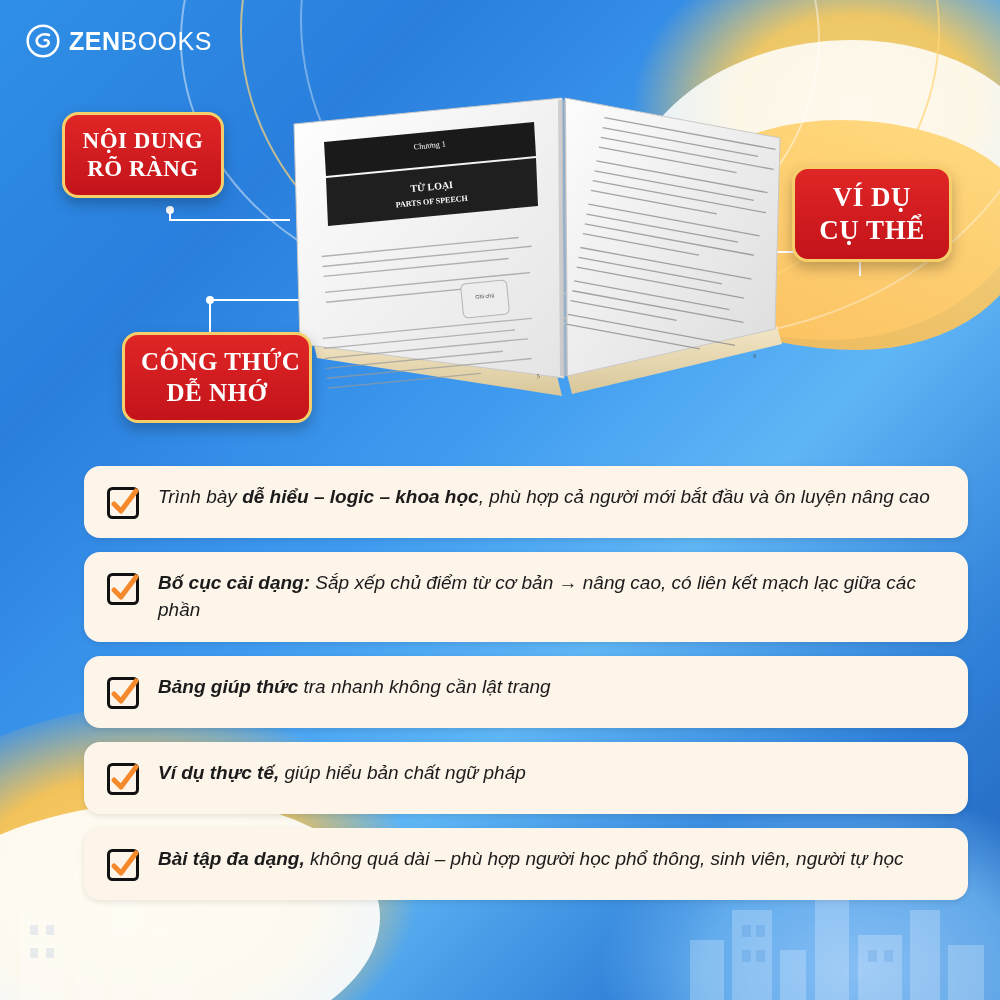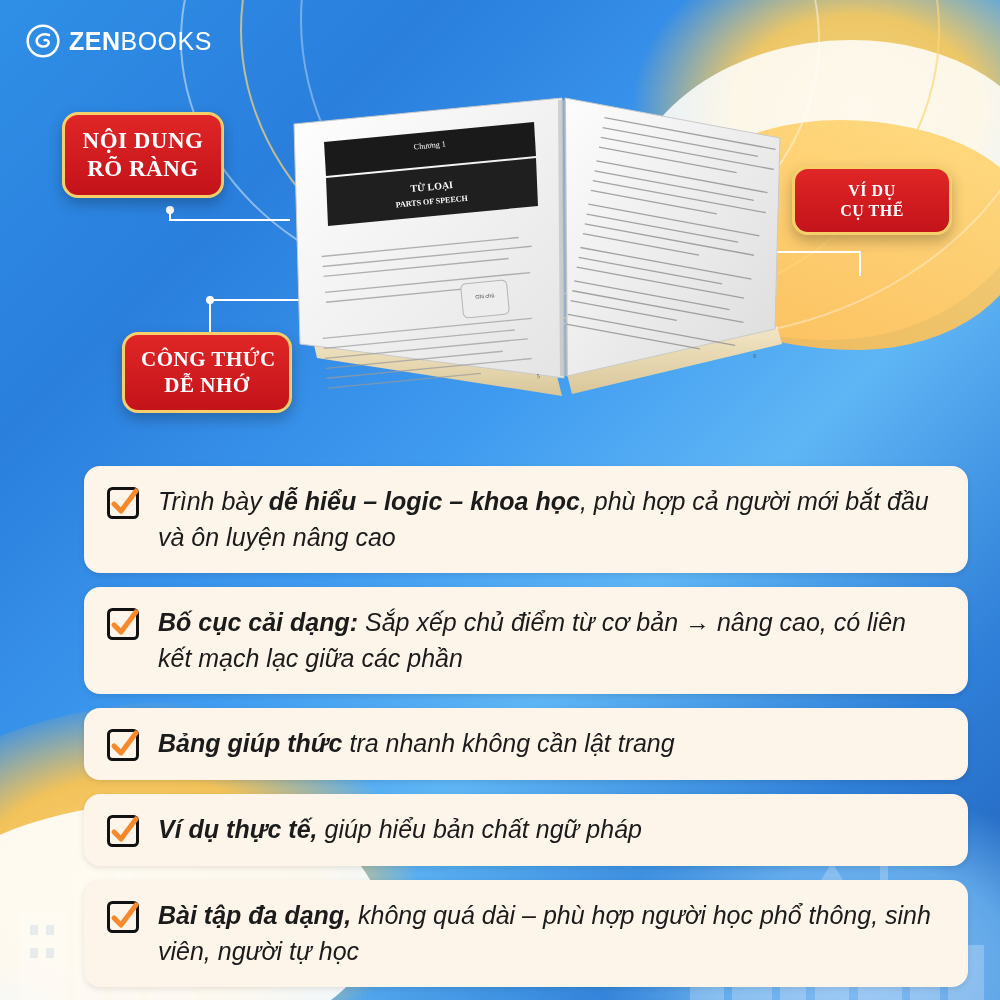--- a/index.html
+++ b/index.html
@@ -104,42 +104,42 @@
     text-align: center;
     font-weight: 700;
     letter-spacing: .5px;
     box-shadow: 0 6px 14px rgba(0,0,0,.25);
     padding: 12px 16px;
     line-height: 1.22;
     font-family: "Liberation Serif", serif;
   }
   .badge span { display: block; white-space: nowrap; }
   #badge-noidung { left: 62px; top: 112px; font-size: 23px; width: 162px; }
-  #badge-congthuc { left: 122px; top: 332px; font-size: 21px; width: 170px; }
-  #badge-vidu { left: 792px; top: 166px; font-size: 16px; width: 160px; }
+  #badge-congthuc { left: 122px; top: 332px; font-size: 25px; width: 190px; }
+  #badge-vidu { left: 792px; top: 166px; font-size: 27px; width: 160px; }
 
   .connector { position: absolute; pointer-events: none; }
 
   
   .features {
     position: absolute; left: 84px; top: 466px; width: 884px;
     display: flex; flex-direction: column; gap: 14px;
   }
   .feature {
     background: #fdf4ea;
     border-radius: 16px;
     display: flex; align-items: flex-start; gap: 18px;
     padding: 18px 24px 18px 22px;
     box-shadow: 0 2px 6px rgba(0,0,0,.10);
   }
   .check {
     flex: 0 0 auto; margin-top: 2px;
   }
   .ftext {
-    font-size: 25px;
+    font-size: 19px;
     color: #1b1b1b;
     line-height: 1.42;
     font-style: italic;
   }
   .ftext b { font-weight: 700; }
 </style>
 </head>
 <body>
 
 <div class="canvas">

